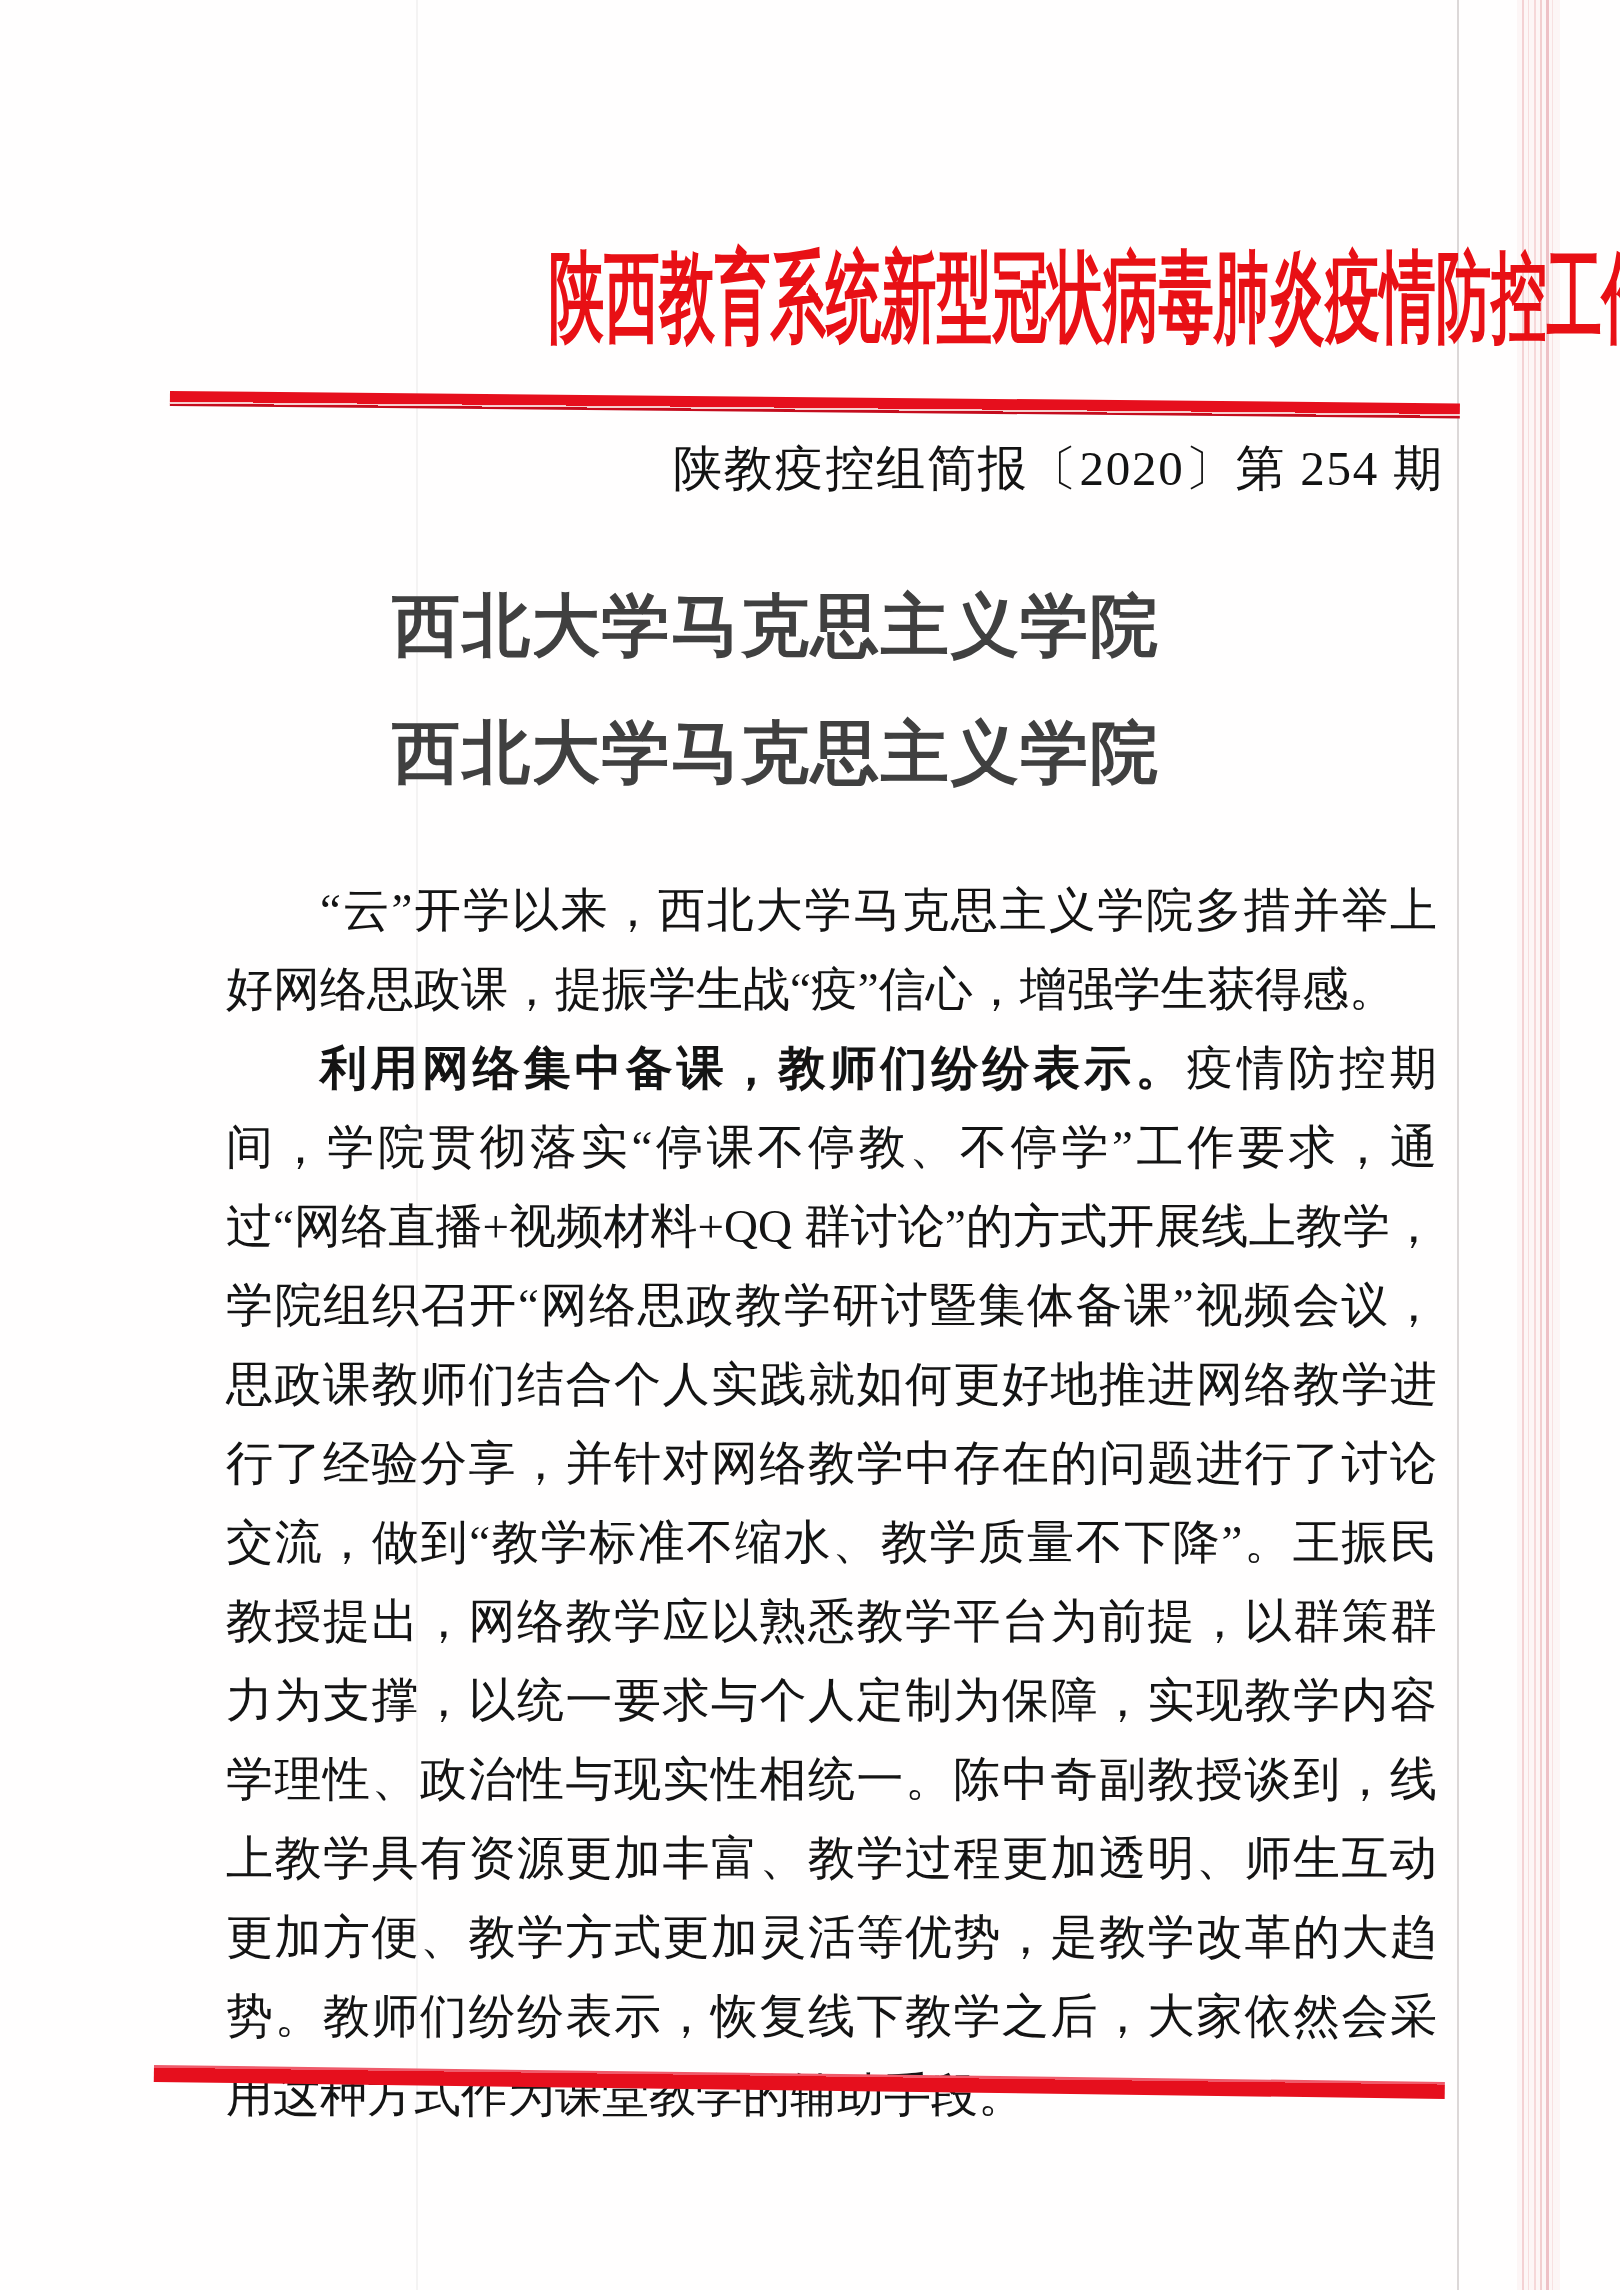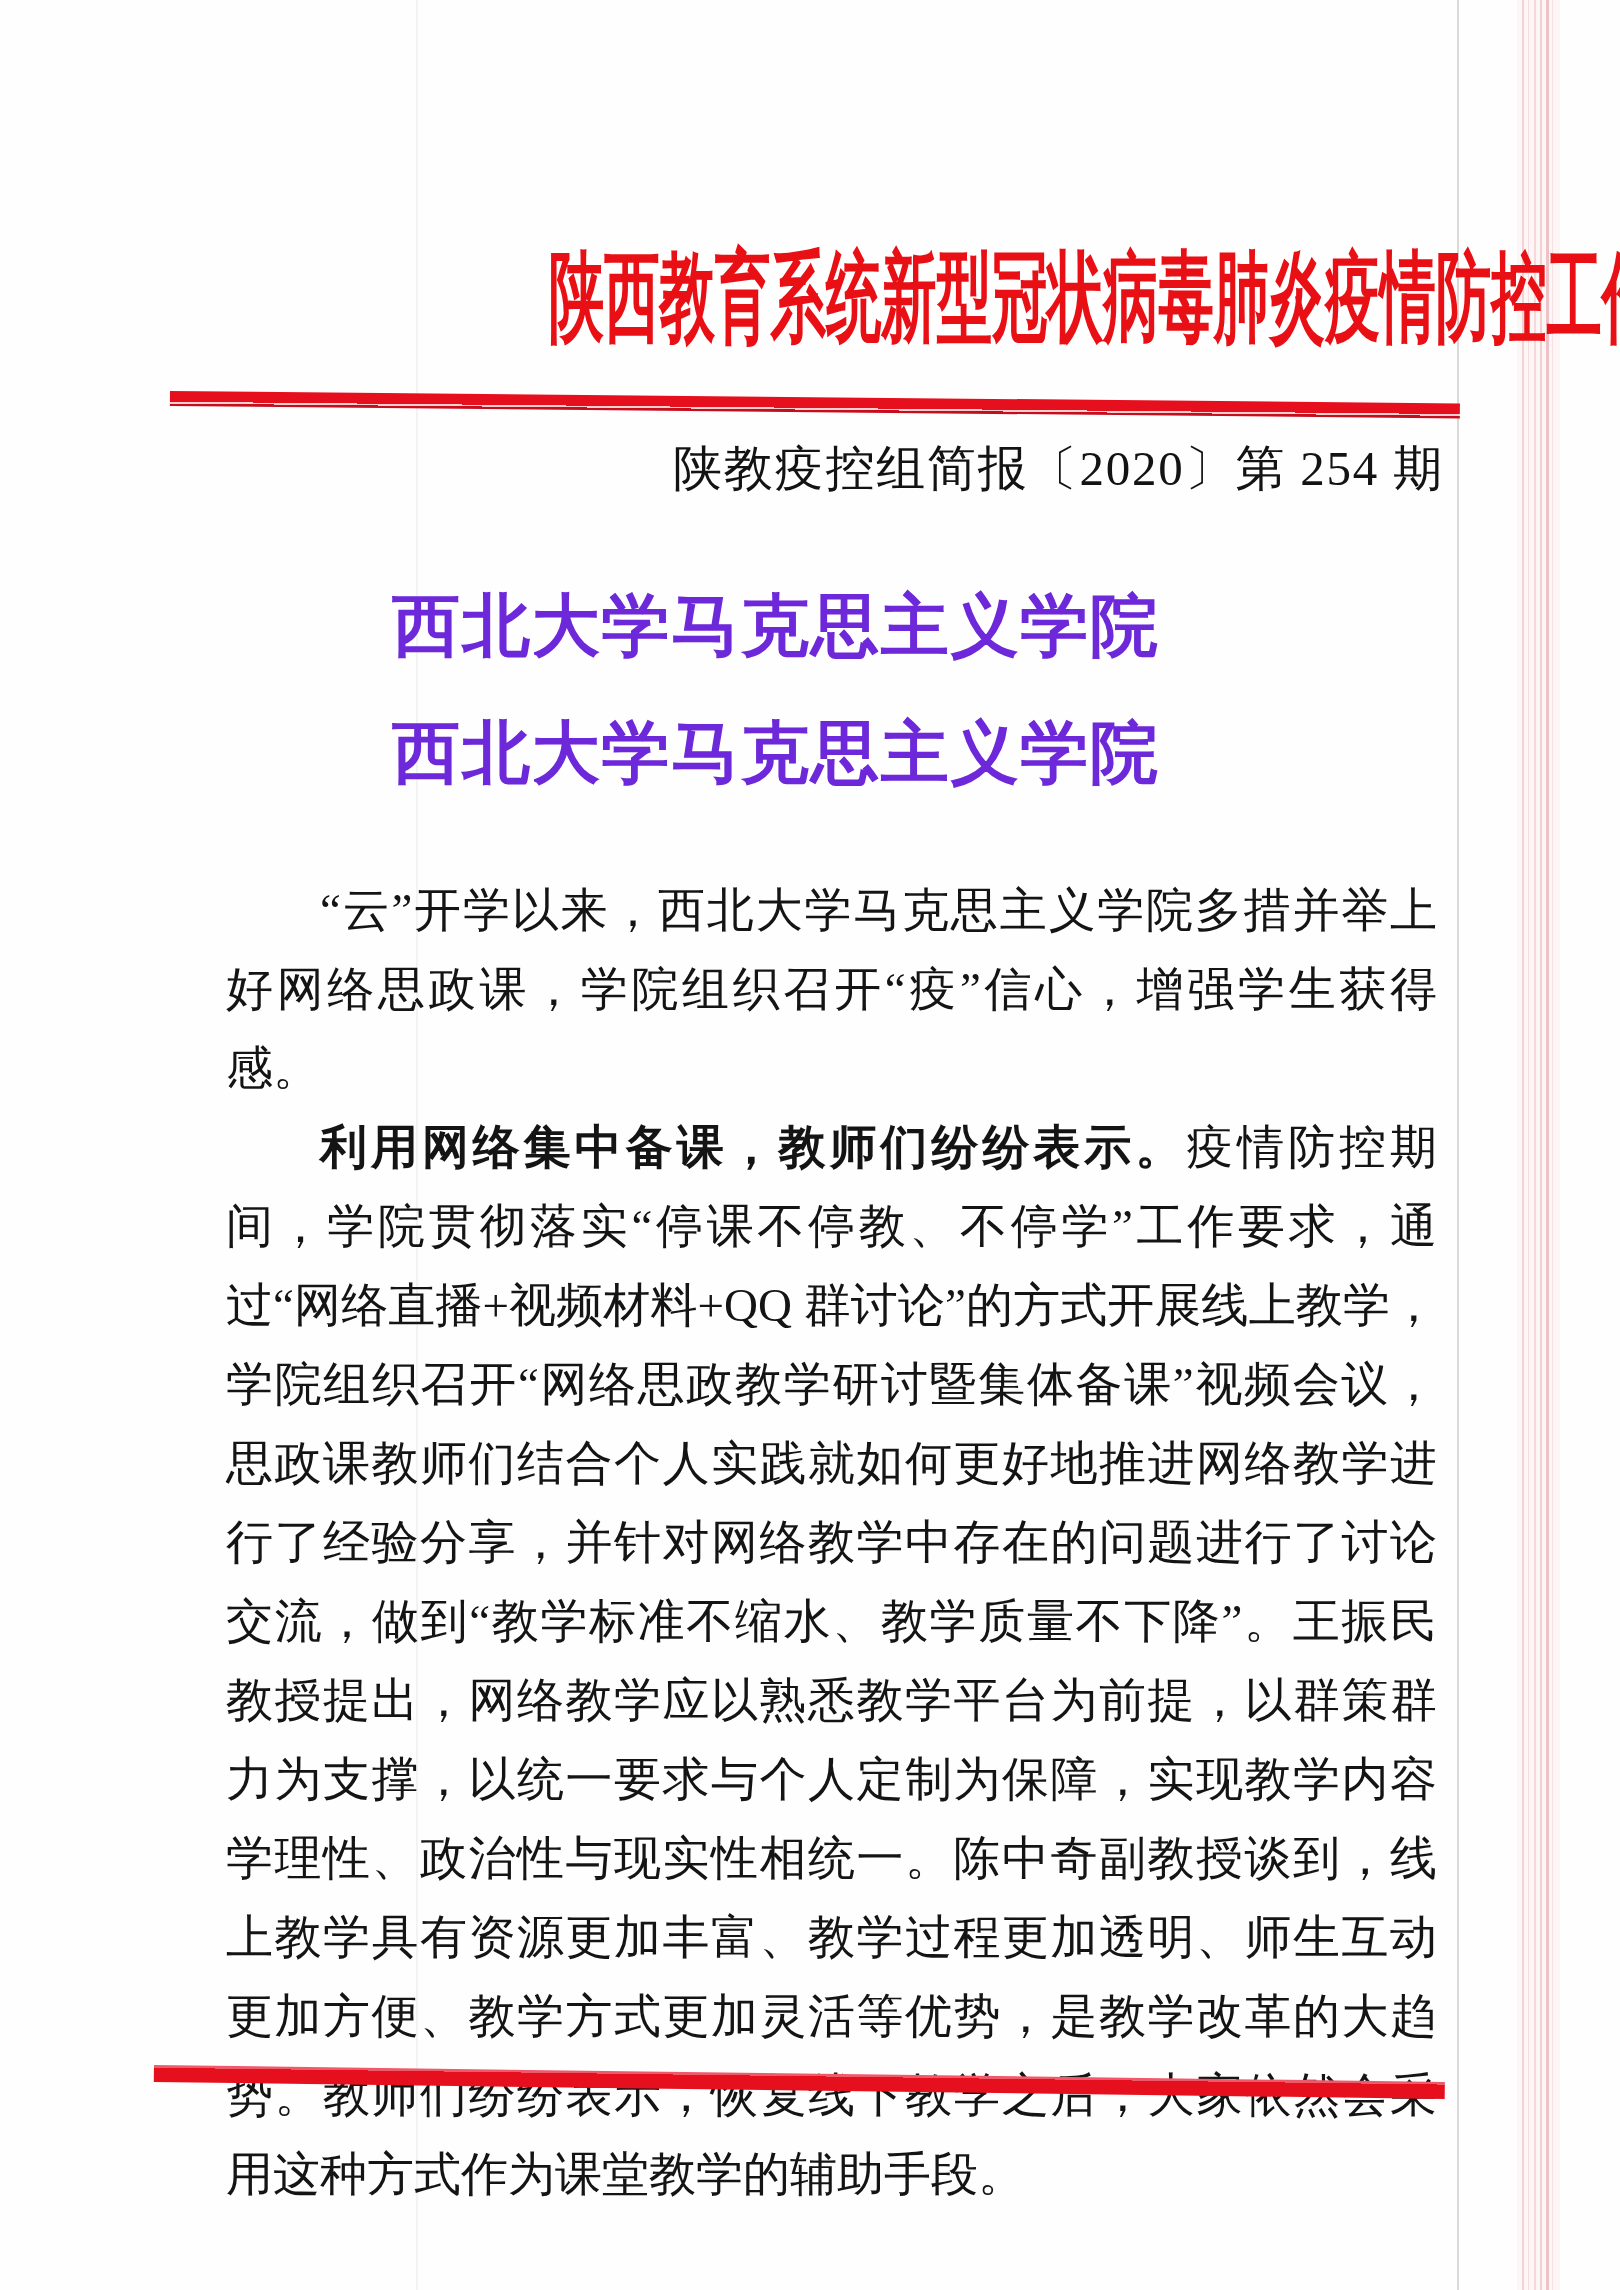--- a/index.html
+++ b/index.html
@@ -87,21 +87,21 @@
   .doc-title {
     position: absolute;
     top: 563px;
     left: 50%;
     transform: translateX(calc(-50% - 34px));
     text-align: center;
     font-weight: bold;
     font-size: 68px;
     line-height: 127px;
     letter-spacing: 1.8px;
-    color: #6d28d9;
+    color: #404040;
     white-space: nowrap;
   }
 
   
   .body-text {
     position: absolute;
     left: 226px;
     top: 871px;
     width: 1211px;
     font-size: 47px;
@@ -134,20 +134,20 @@
   <div class="rule-top"></div>
 
   <div class="issue-line">陕教疫控组简报〔2020〕第 254 期</div>
 
   <div class="doc-title">
     <div>西北大学马克思主义学院</div>
     <div>西北大学马克思主义学院</div>
   </div>
 
   <div class="body-text">
-    <p>“云”开学以来，西北大学马克思主义学院多措并举上好网络思政课，学院组织召开“疫”信心，增强学生获得感。</p>
+    <p>“云”开学以来，西北大学马克思主义学院多措并举上好网络思政课，提振学生战“疫”信心，增强学生获得感。</p>
     <p><span class="lead">利用网络集中备课，教师们纷纷表示。</span><span>疫情防控期间，学院贯彻落实“停课不停教、不停学”工作要求，通过“网络直播+视频材料+QQ 群讨论”的方式开展线上教学，学院组织召开“网络思政教学研讨暨集体备课”视频会议，思政课教师们结合个人实践就如何更好地推进网络教学进行了经验分享，并针对网络教学中存在的问题进行了讨论交流，做到“教学标准不缩水、教学质量不下降”。王振民教授提出，网络教学应以熟悉教学平台为前提，以群策群力为支撑，以统一要求与个人定制为保障，实现教学内容学理性、政治性与现实性相统一。陈中奇副教授谈到，线上教学具有资源更加丰富、教学过程更加透明、师生互动更加方便、教学方式更加灵活等优势，是教学改革的大趋势。教师们纷纷表示，恢复线下教学之后，大家依然会采用这种方式作为课堂教学的辅助手段。</span></p>
   </div>
 
   <div class="rule-bottom"></div>
 
 </div>
 
 
 </body></html>

